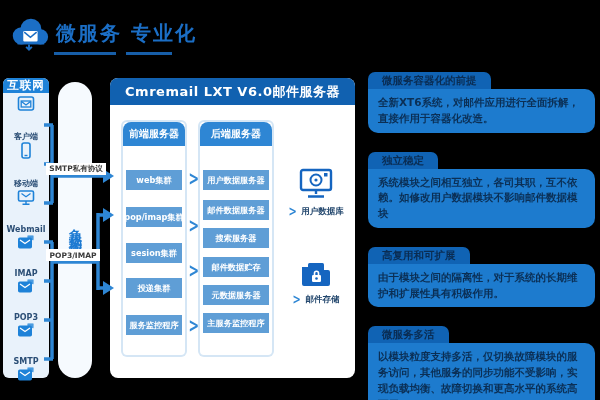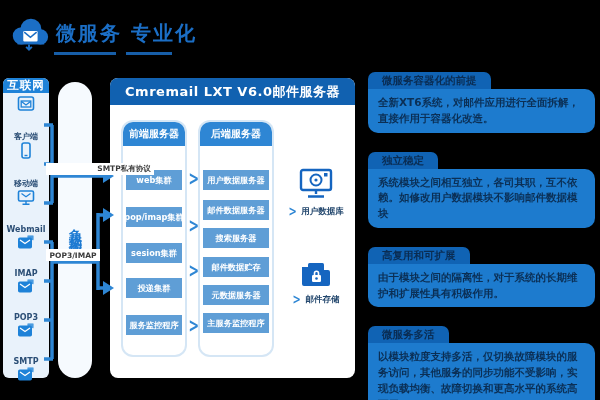--- a/index.html
+++ b/index.html
@@ -25,29 +25,29 @@
   
   .lb-bar{position:absolute;left:58px;top:82px;width:34px;height:296px;background:#f6fafe;
           border-radius:17px;z-index:2;display:flex;align-items:center;justify-content:center;}
   .lb-text{writing-mode:vertical-rl;text-orientation:upright;color:#1d7ad2;font-weight:800;
            font-size:13px;letter-spacing:5px;}
 
   
   .wires{position:absolute;left:0;top:0;width:600px;height:400px;z-index:5;pointer-events:none;}
   .flow-label{position:absolute;background:#ffffff;color:#3a3a3a;font-size:7.5px;font-weight:700;
               display:flex;align-items:center;justify-content:center;z-index:6;white-space:nowrap;}
-  .flow-top{left:46px;top:163px;width:60px;height:12px;padding-left:48px;}
+  .flow-top{left:46px;top:163px;width:60px;height:12px;}
   .flow-bottom{left:46px;top:249px;width:54px;height:12px;}
 
   
   .mail-panel{position:absolute;left:110px;top:78px;width:245px;height:300px;background:#fff;
               border-radius:8px;z-index:1;}
   .mail-title{height:27px;background:#1161b0;border-radius:8px 8px 0 0;color:#fff;font-size:13px;
               font-weight:700;display:flex;align-items:center;justify-content:center;letter-spacing:.5px;}
-  .srv-col{position:absolute;top:44px;height:233px;background:#fff;border-radius:10px;
+  .srv-col{position:absolute;top:44px;height:233px;background:#fff;border-radius:4px;
            box-shadow:0 0 0 2px #d5e6f5;overflow:hidden;}
   .col-front{left:13px;width:62px;}
   .col-back{left:90px;width:72px;}
   .srv-head{height:24px;background:#2e86d4;color:#fff;font-size:10px;font-weight:700;
             display:flex;align-items:center;justify-content:center;border-radius:8px 8px 0 0;white-space:nowrap;}
   .srv-row{position:absolute;left:3px;right:3px;height:20px;background:#5f9ed6;color:#fff;
            font-size:8.2px;font-weight:700;display:flex;align-items:center;justify-content:center;white-space:nowrap;}
   .chev{position:absolute;color:#2e86d4;font-weight:900;font-size:14px;line-height:1;
         transform:scale(.9,1.35);}
   .chv1{left:78px;top:93px;} .chv2{left:78px;top:140px;} .chv3{left:78px;top:185px;} .chv4{left:78px;top:240px;}

